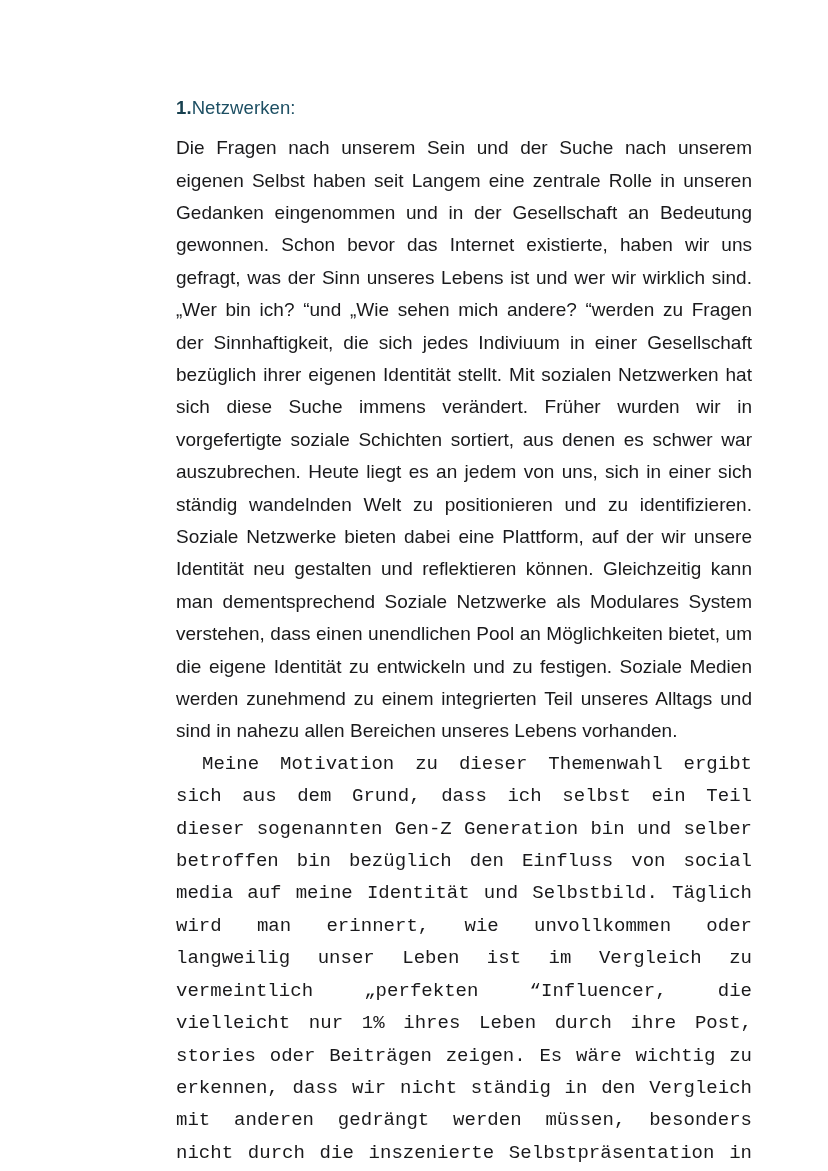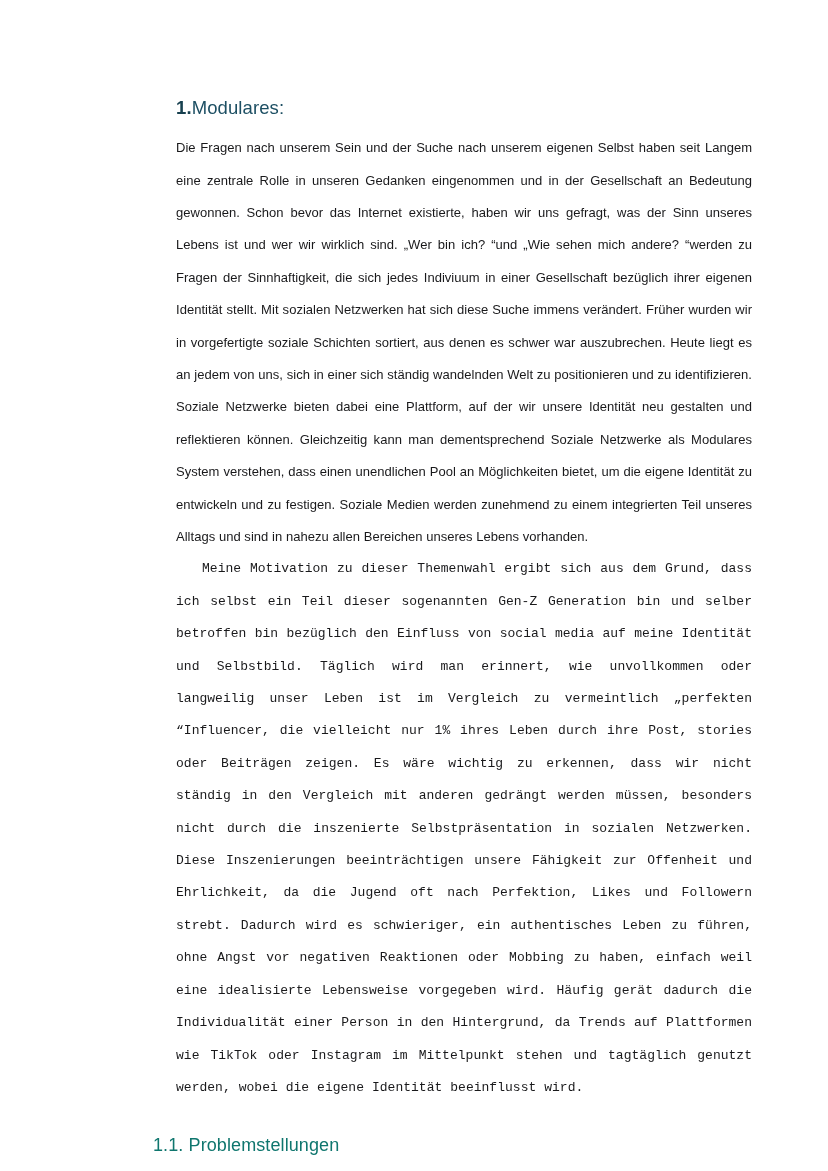--- a/index.html
+++ b/index.html
@@ -54,21 +54,21 @@
     line-height: 1.25;
   }
 
   .body-col {
     margin-left: 24px;
     width: 576px;
   }
 
   p.para {
     margin: 0;
-    font-size: 13px;
+    font-size: 19px;
     line-height: 32.4px;
     color: #19191b;
     text-align: justify;
     text-justify: inter-word;
     letter-spacing: 0.02px;
     word-spacing: 0.1px;
   }
 
   p.para + p.para {
     margin-top: 0;
@@ -103,21 +103,21 @@
     text-rendering: optimizeLegibility;
   }
 </style>
 </head>
 <body>
 
 <div class="page">
 
   <div class="content">
 
-    <h1 class="h1"><span class="num">1.</span><span>Modulares:</span></h1>
+    <h1 class="h1"><span class="num">1.</span><span>Netzwerken:</span></h1>
 
     <div class="body-col">
       <p class="para">Die Fragen nach unserem Sein und der Suche nach unserem eigenen Selbst haben seit Langem eine zentrale Rolle in unseren Gedanken eingenommen und in der Gesellschaft an Bedeutung gewonnen. Schon bevor das Internet existierte, haben wir uns gefragt, was der Sinn unseres Lebens ist und wer wir wirklich sind. „Wer bin ich? “und „Wie sehen mich andere? “werden zu Fragen der Sinnhaftigkeit, die sich jedes Indiviuum in einer Gesellschaft bezüglich ihrer eigenen Identität stellt.  Mit sozialen Netzwerken hat sich diese Suche immens verändert. Früher wurden wir in vorgefertigte soziale Schichten sortiert, aus denen es schwer war auszubrechen. Heute liegt es an jedem von uns, sich in einer sich ständig wandelnden Welt zu positionieren und zu identifizieren. Soziale Netzwerke bieten dabei eine Plattform, auf der wir unsere Identität neu gestalten und reflektieren können. Gleichzeitig kann man dementsprechend Soziale Netzwerke als Modulares System verstehen, dass einen unendlichen Pool an Möglichkeiten bietet, um die eigene Identität zu entwickeln und zu festigen. Soziale Medien werden zunehmend zu einem integrierten Teil unseres Alltags und sind in nahezu allen Bereichen unseres Lebens vorhanden.</p>
       <p class="para indent spaced-top">Meine Motivation zu dieser Themenwahl ergibt sich aus dem Grund, dass ich selbst ein Teil dieser sogenannten Gen-Z Generation bin und selber betroffen bin bezüglich den Einfluss von social media auf meine Identität und Selbstbild. Täglich wird man erinnert, wie unvollkommen oder langweilig unser Leben ist im Vergleich zu vermeintlich „perfekten “Influencer, die vielleicht nur 1% ihres Leben durch ihre Post, stories oder Beiträgen zeigen. Es wäre wichtig zu erkennen, dass wir nicht ständig in den Vergleich mit anderen gedrängt werden müssen, besonders nicht durch die inszenierte Selbstpräsentation in sozialen Netzwerken. Diese Inszenierungen beeinträchtigen unsere Fähigkeit zur Offenheit und Ehrlichkeit, da die Jugend oft nach Perfektion, Likes und Followern strebt. Dadurch wird es schwieriger, ein authentisches Leben zu führen, ohne Angst vor negativen Reaktionen oder Mobbing zu haben, einfach weil eine idealisierte Lebensweise vorgegeben wird. Häufig gerät dadurch die Individualität einer Person in den Hintergrund, da Trends auf Plattformen wie TikTok oder Instagram im Mittelpunkt stehen und tagtäglich genutzt werden, wobei die eigene Identität beeinflusst wird.</p>
     </div>
 
     <h2 class="h2">1.1. Problemstellungen</h2>
 
     <div class="tail-col">
       <p class="tail">Klicken, chatten, liken, posten und sharen wird heutzutage zu einer Normalität, sodass auch ich mich nicht all zu wenig ertappe stundenlang an Geräten fest zukleben, wie mit meinem Laptop, mit meinem Handy oder am Fernsehen und ich bin dabei nicht die</p>

